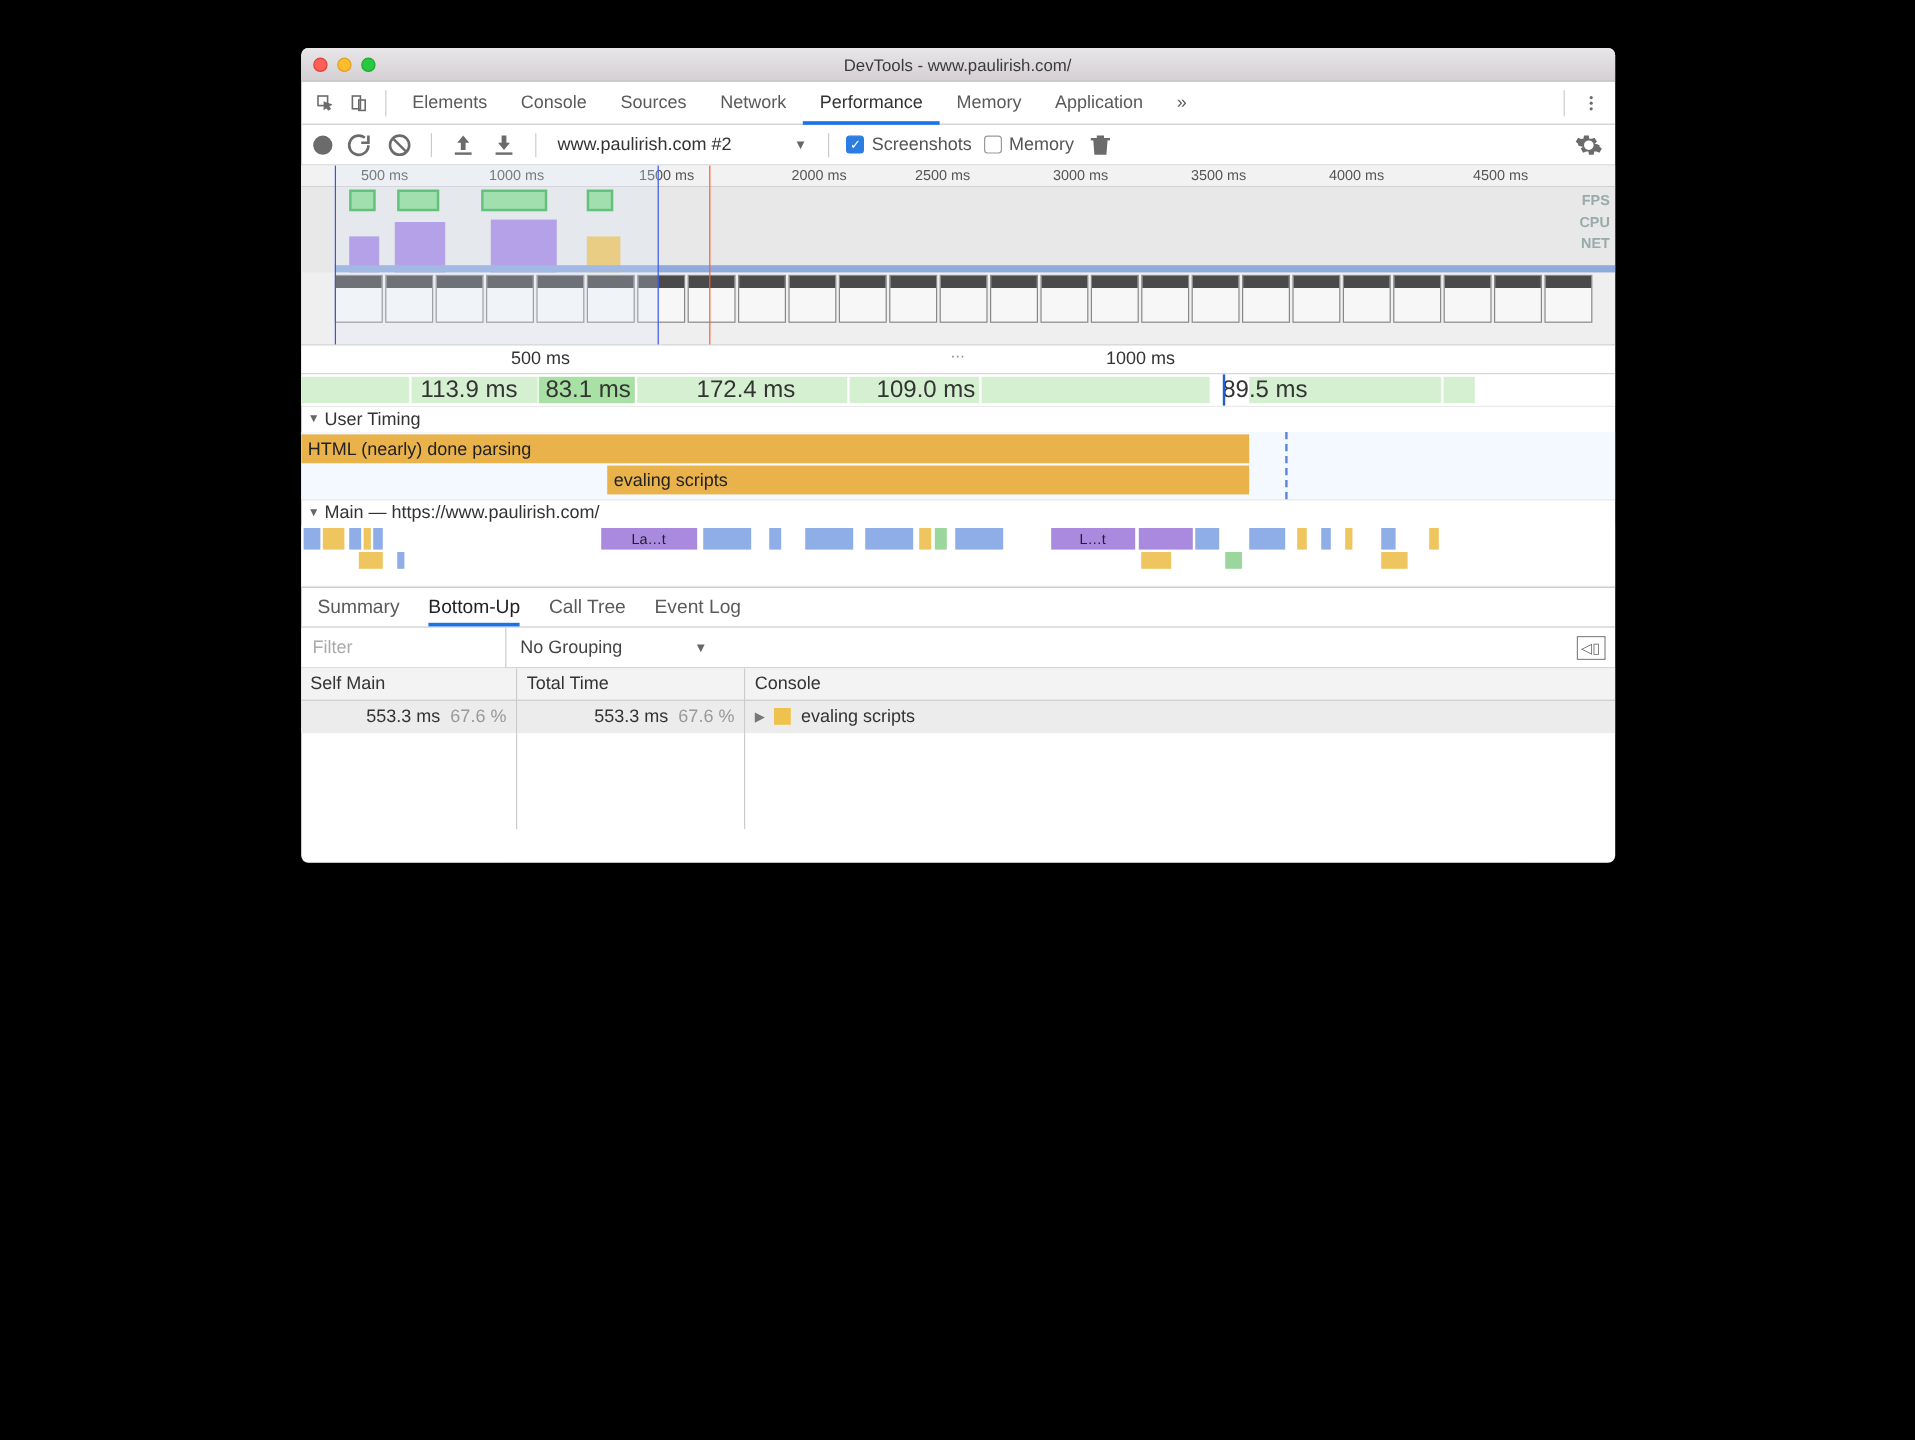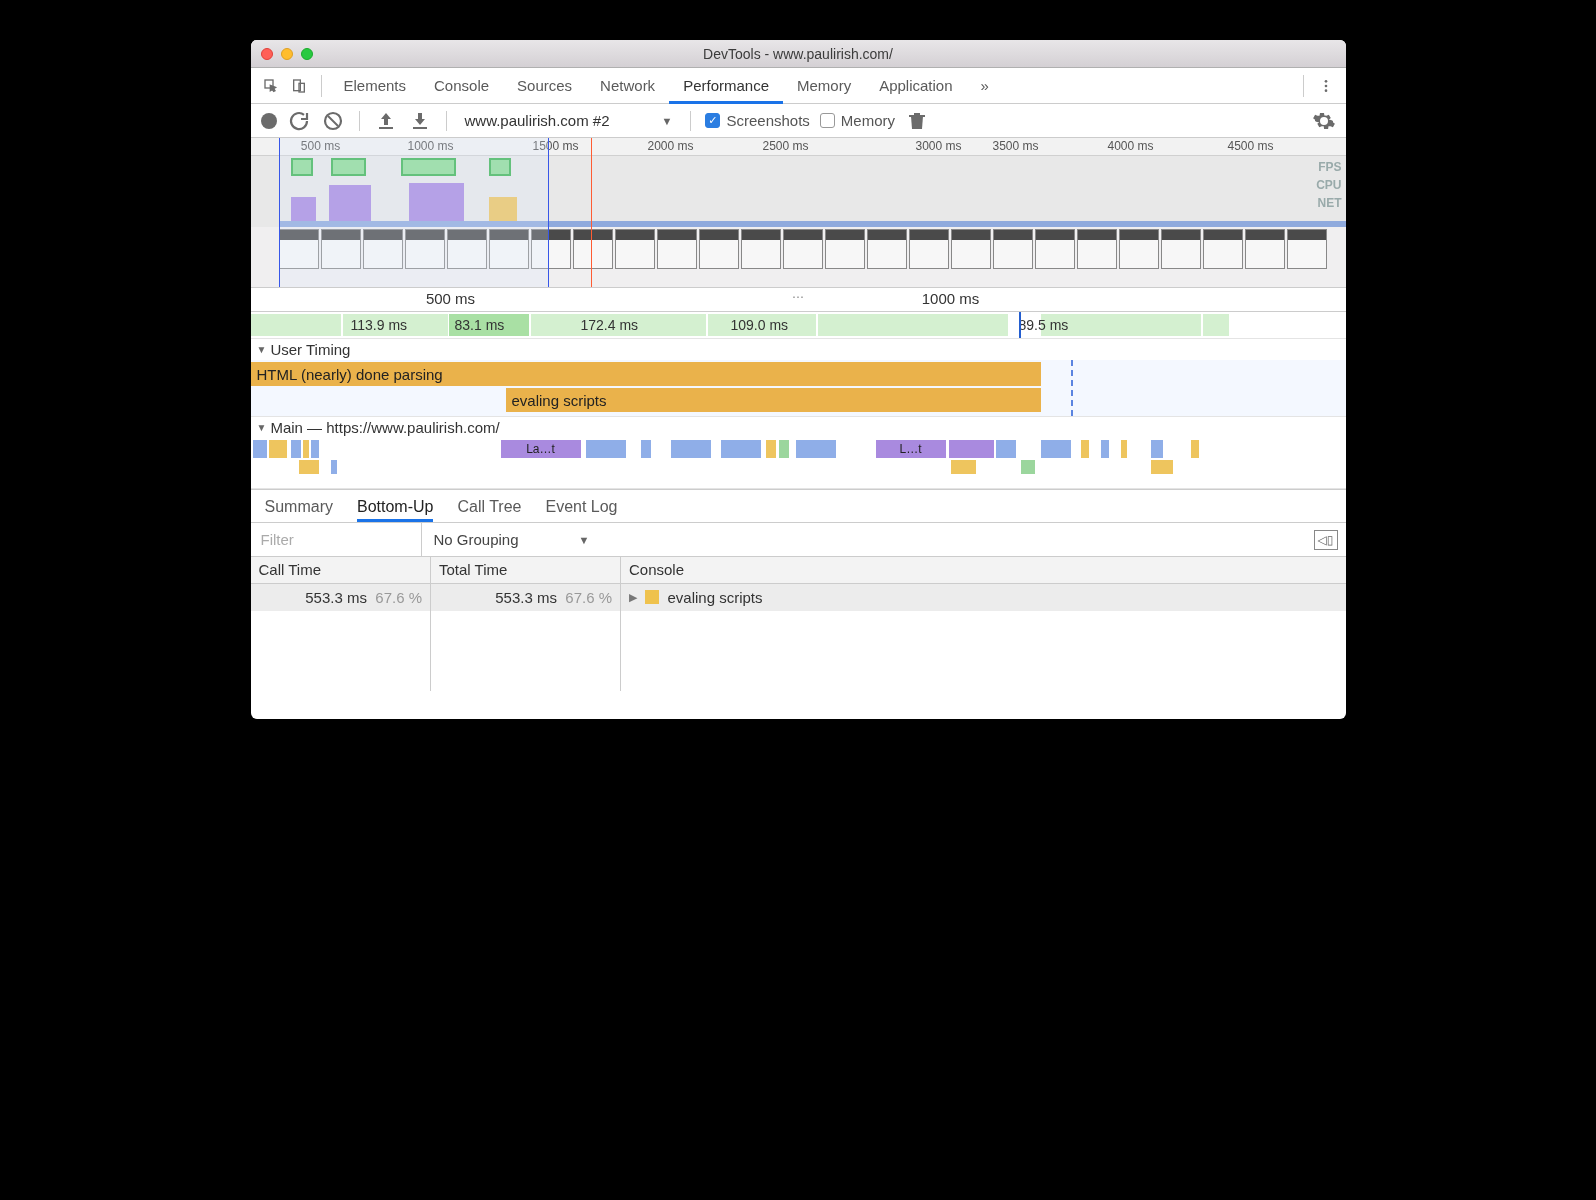--- a/index.html
+++ b/index.html
@@ -138,21 +138,21 @@
   .dots3{position:absolute;left:50%;transform:translateX(-50%);bottom:-2px;font-size:12px;color:#888;}
   
   .track{
     border-bottom:1px solid #e4e4e4;position:relative;
   }
   .trackhead{
     font-size:15px;color:#333;padding:2px 6px;display:flex;align-items:center;gap:4px;
   }
   .tri{font-size:10px;color:#666;}
   .frames-row{height:26px;display:flex;align-items:center;position:relative;background:#fff;}
-  .frames-row .lbl{position:absolute;font-size:14px;color:#333;}
+  .frames-row .lbl{position:absolute;font-size:20px;color:#333;}
   .frames-row .seg{height:22px;background:#d4f0d0;display:inline-block;position:absolute;}
   .frames-row .seg.dark{background:#a9e0a4;}
   .ut-row{height:56px;background:#f4f8ff;position:relative;}
   .ut-bar{position:absolute;height:24px;background:#eab24b;color:#222;font-size:15px;display:flex;align-items:center;padding:0 6px;overflow:hidden;white-space:nowrap;}
   .main-row{height:50px;position:relative;background:#fff;padding-top:2px;text-align:center;}
   .slice{position:absolute;height:18px;top:2px;}
   .slice.b{background:#8faee8;}
   .slice.y{background:#eec55e;}
   .slice.p{background:#a98adf;color:#222;font-size:12px;display:flex;align-items:center;justify-content:center;overflow:hidden;}
   .slice.g{background:#9bd69d;}
@@ -304,23 +304,23 @@
           <path d="M12 8a4 4 0 1 0 0 8 4 4 0 0 0 0-8zm9 4a7 7 0 0 1-.1 1.2l2 1.6-2 3.4-2.4-1a7 7 0 0 1-2 .1l-.4 2.6h-4l-.4-2.6a7 7 0 0 1-2-.1l-2.4 1-2-3.4 2-1.6A7 7 0 0 1 3 12a7 7 0 0 1 .1-1.2l-2-1.6 2-3.4 2.4 1a7 7 0 0 1 2-.1L8 4h4l.4 2.6a7 7 0 0 1 2 .1l2.4-1 2 3.4-2 1.6A7 7 0 0 1 21 12z"></path>
         </svg>
     </div>
   </div>
 
   <div class="overview">
     <div class="ruler">
       <span style="left:70px">500 ms</span>
       <span style="left:180px">1000 ms</span>
       <span style="left:305px">1500 ms</span>
-      <span style="left:420px">2000 ms</span>
+      <span style="left:432px">2000 ms</span>
       <span style="left:535px">2500 ms</span>
-      <span style="left:688px">3000 ms</span>
+      <span style="left:650px">3000 ms</span>
       <span style="left:765px">3500 ms</span>
       <span style="left:880px">4000 ms</span>
       <span style="left:1000px">4500 ms</span>
     </div>
     <div class="charts">
 
       <div class="fps" style="left:40px;width:22px"></div>
       <div class="fps" style="left:80px;width:35px"></div>
       <div class="fps" style="left:150px;width:55px"></div>
       <div class="fps" style="left:238px;width:22px"></div>
@@ -466,21 +466,21 @@
   </div>
 
   <table class="tbl">
     <colgroup>
         <col style="width:180px">
         <col style="width:190px">
         <col>
       </colgroup>
     <thead>
       <tr>
-        <th>Call Time</th>
+        <th>Self Main</th>
         <th>Total Time</th>
         <th style="border-right:none">Console</th>
       </tr>
     </thead>
     <tbody>
       <tr class="sel">
         <td class="num">
           <span>553.3 ms</span>&nbsp;
           <span class="pct">67.6 %</span>
         </td>

